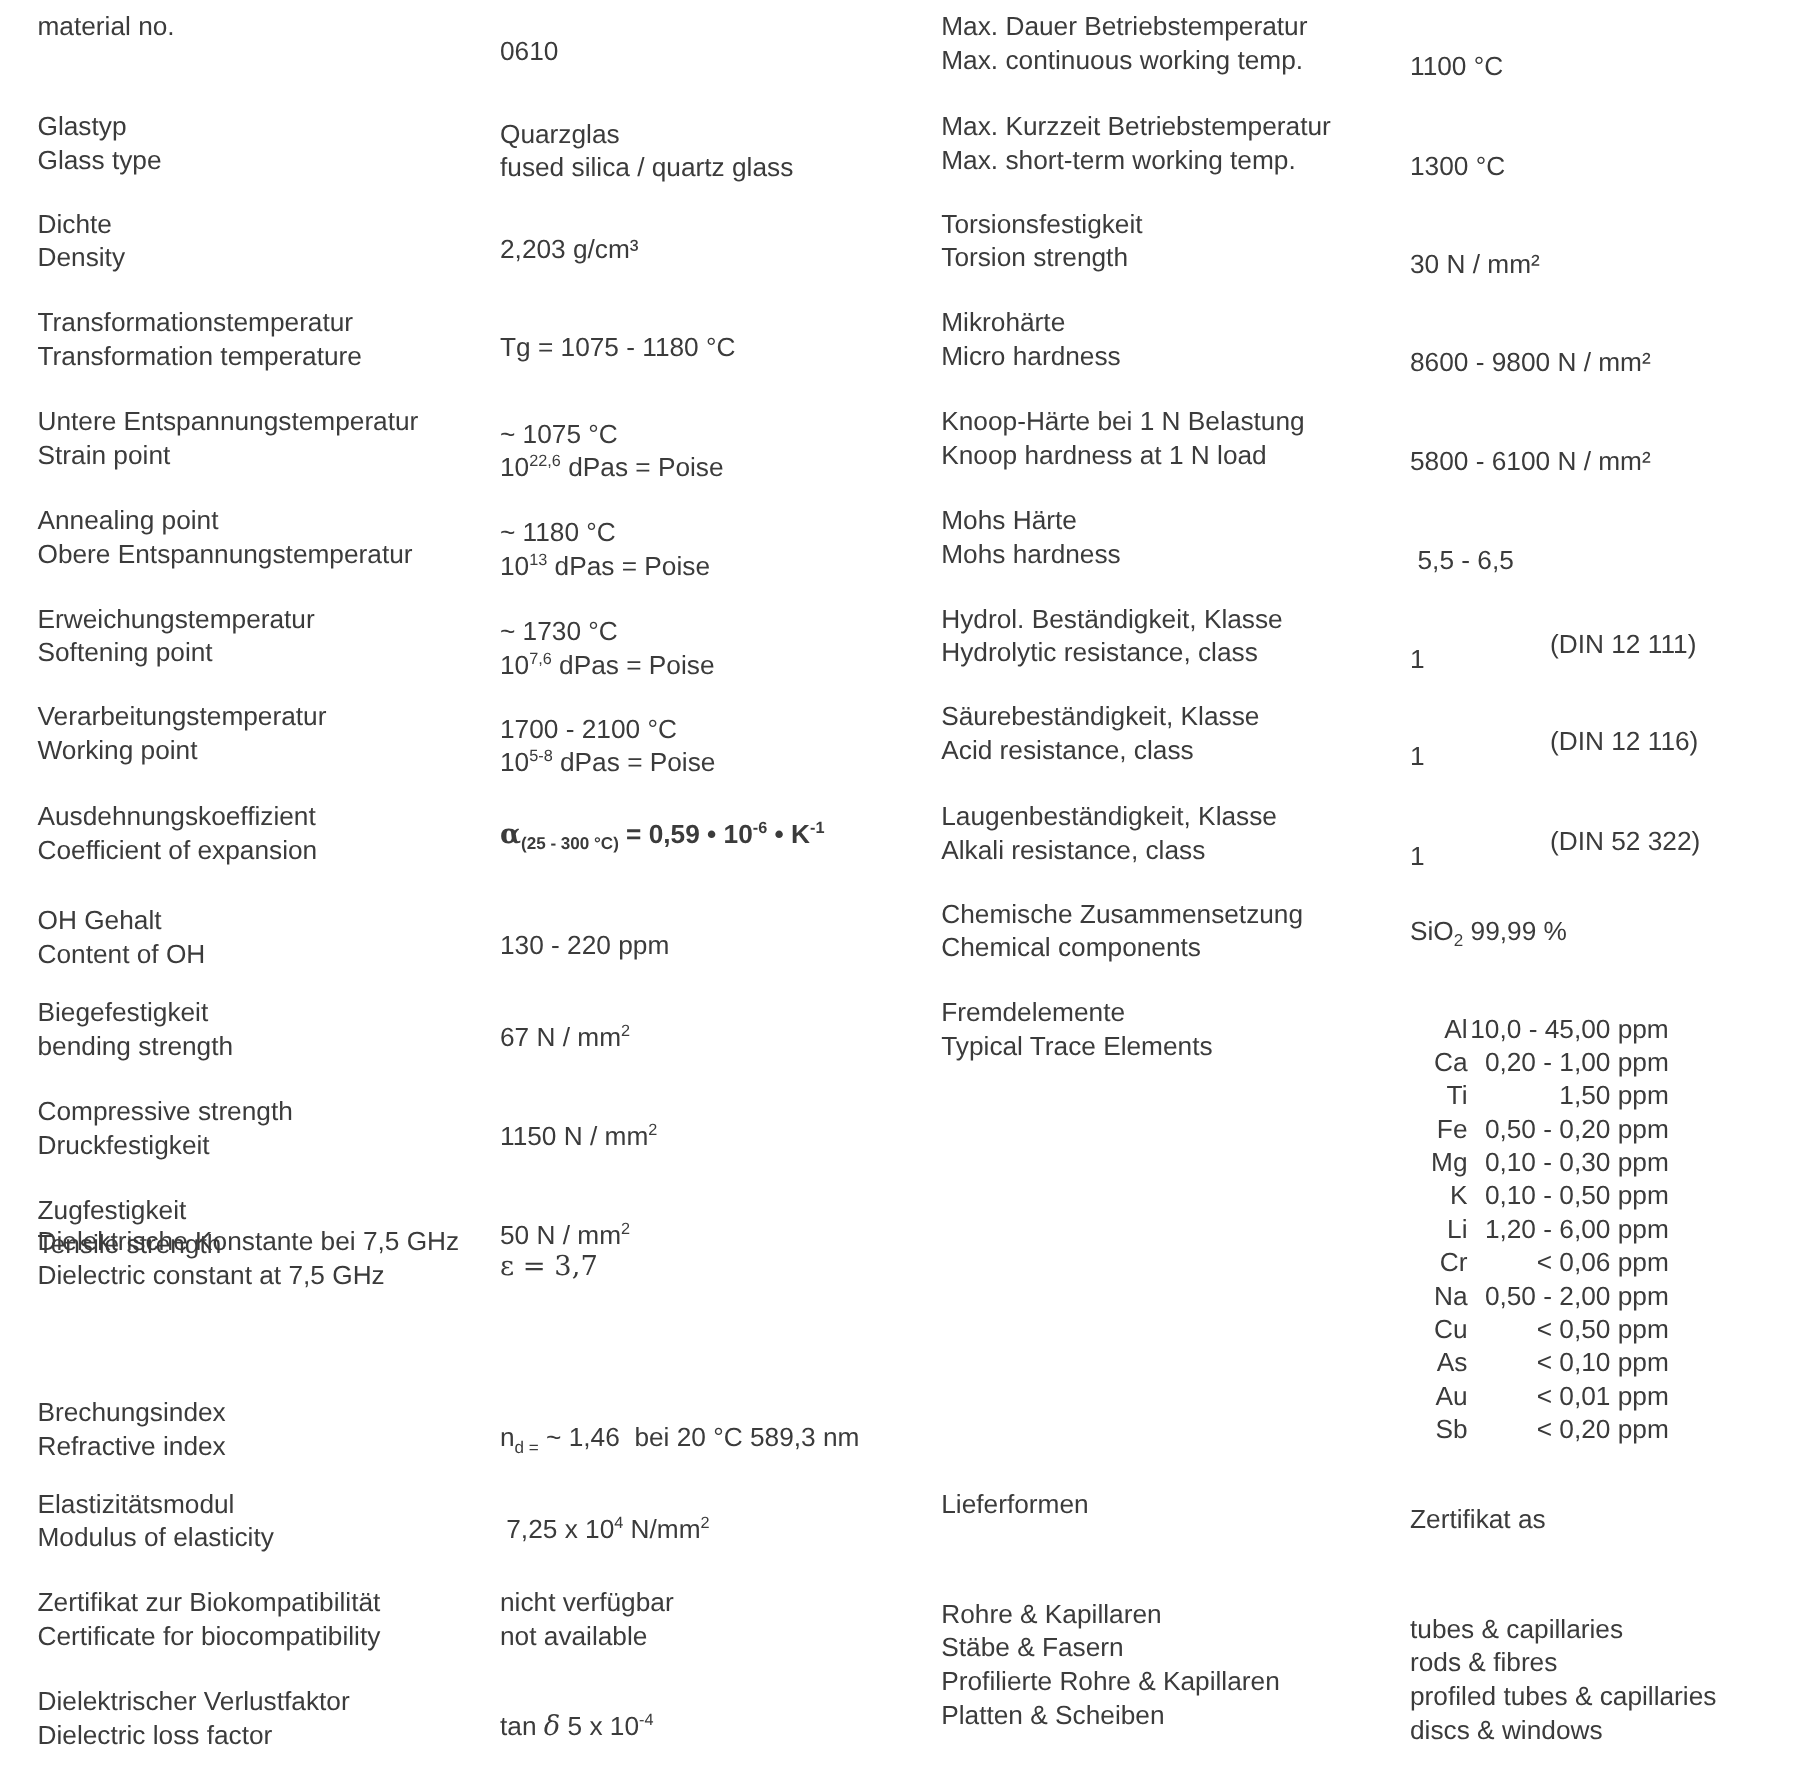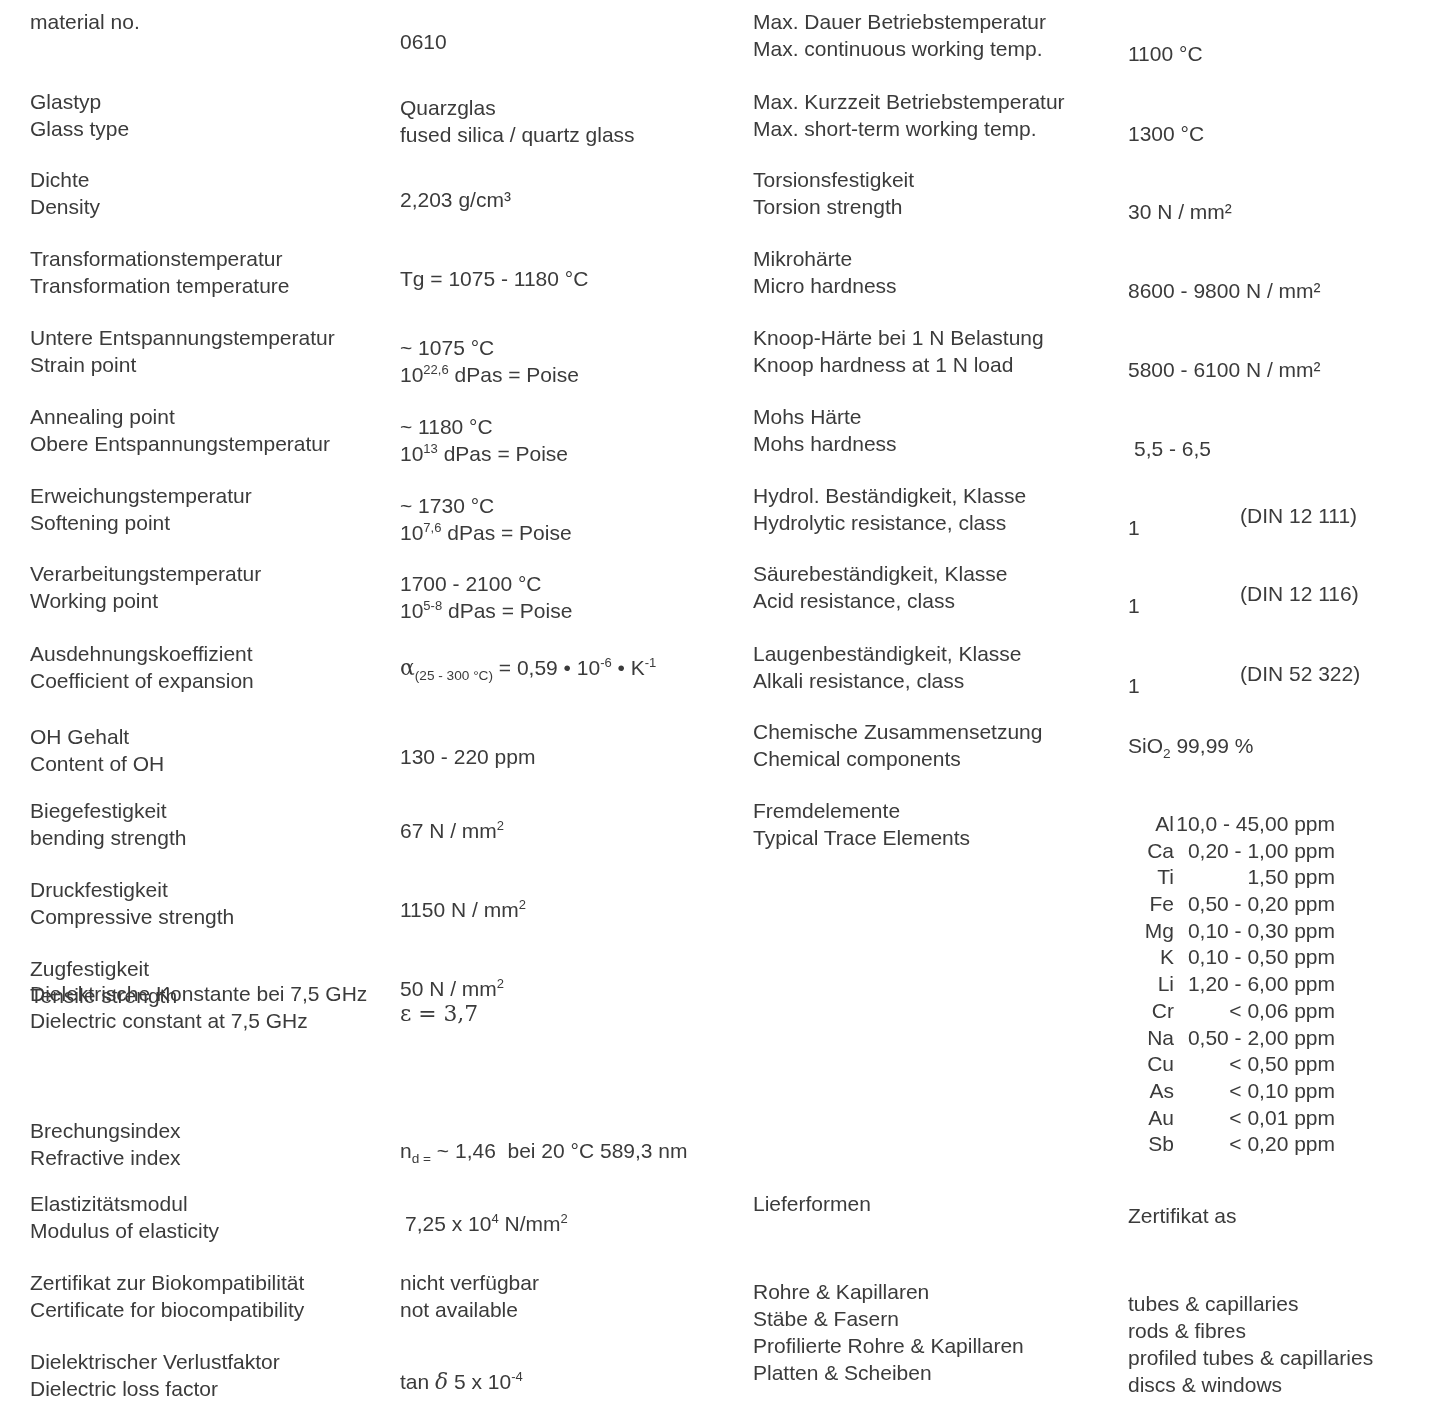--- a/index.html
+++ b/index.html
@@ -7,21 +7,21 @@
          font-family:"Liberation Sans","DejaVu Sans",sans-serif;
          font-size:21px;line-height:27px;color:#3b3b3b;overflow:hidden;}
   .col{position:absolute;top:0;height:100%;}
   .col-left{left:30px;width:700px;}
   .col-right{left:753px;width:687px;}
   .row{position:absolute;left:0;width:100%;}
   .lbl span{display:block;white-space:nowrap;}
   .val{position:absolute;white-space:nowrap;}
   .col-left .val{left:370px;}
   .col-right .val{left:375px;margin-top:12px;}
-  .vt0{top:0;} .vt2{top:2px;} .vt6{top:6px;} .vt10{top:10px;} .vt14{top:14px;} .vt20{top:20px;}
+  .vt0{top:0;} .vt2{top:2px;} .vt6{top:6px;} .vt10{top:10px;} .vt14{top:14px;font-weight:bold;} .vt20{top:20px;}
   .din{position:absolute;left:487px;top:20px;white-space:nowrap;}
   sup{font-size:0.62em;line-height:0;vertical-align:super;}
   sub{font-size:0.65em;line-height:0;vertical-align:sub;}
   .greek{font-family:"DejaVu Serif","Liberation Serif",serif;font-size:1.04em;}
   .italic{font-style:italic;}
   .trace{width:207px;}
   .trace-row{display:flex;height:26.7px;line-height:26.7px;}
   .trace-sym{width:46px;text-align:right;}
   .trace-val{flex:1;text-align:right;white-space:nowrap;}
   .df span{display:block;white-space:nowrap;}
@@ -130,22 +130,22 @@
     <div class="row" style="top:797px">
       <div class="lbl">
         <span>Biegefestigkeit</span>
         <span>bending strength</span>
       </div>
       <div class="val vt20">67 N / mm<sup>2</sup></div>
     </div>
 
     <div class="row" style="top:876px">
       <div class="lbl">
+        <span>Compressive strength</span>
         <span>Druckfestigkeit</span>
-        <span>Compressive strength</span>
       </div>
       <div class="val vt20">1150 N / mm<sup>2</sup></div>
     </div>
 
     <div class="row" style="top:955px">
       <div class="lbl">
         <span>Zugfestigkeit</span>
         <span>Tensile strength</span>
       </div>
       <div class="val vt20">50 N / mm<sup>2</sup></div>

